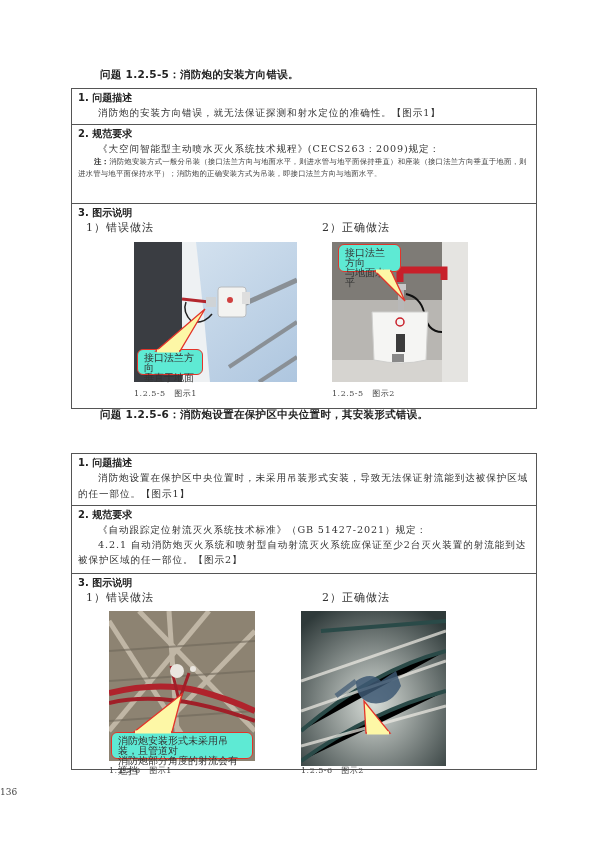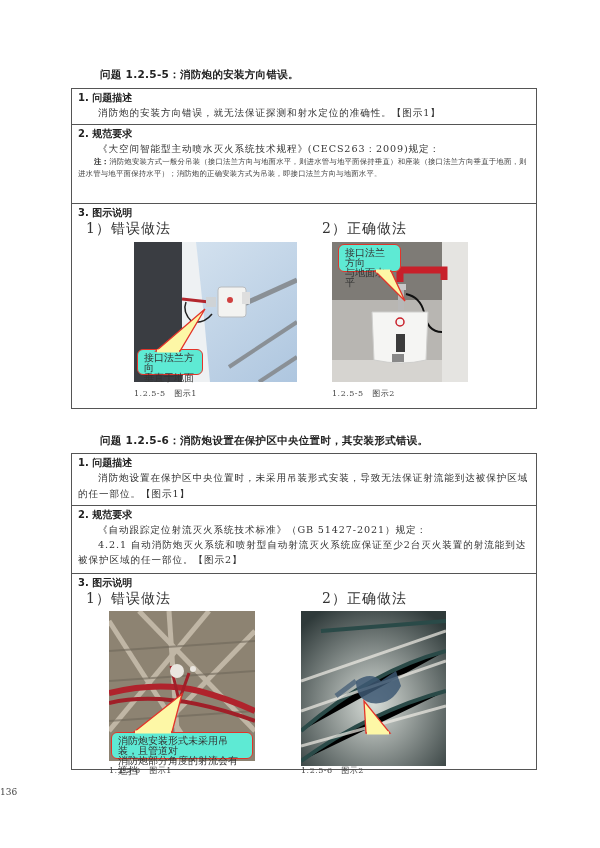--- a/index.html
+++ b/index.html
@@ -27,21 +27,21 @@
     }
     .para {
       font-size: 9.6px; line-height: 15px; color: #333; text-indent: 20px;
       letter-spacing: 0.9px;
     }
     .note {
       font-size: 7.4px; line-height: 12px; color: #444; text-indent: 16px; letter-spacing: 0.2px;
     }
     .note b { color: #222; }
     .fig-row { position: relative; }
-    .fig-label { position: absolute; font-size: 14px; color: #333; letter-spacing: 1px; }
+    .fig-label { position: absolute; font-size: 11px; color: #333; letter-spacing: 1px; }
     .photo { position: absolute; overflow: hidden; }
     .caption { position: absolute; font-size: 8px; color: #444; letter-spacing: 0.5px; text-align: left; }
     .bubble {
       position: absolute; background: #5eead4; border: 1.5px solid #e3342a; border-radius: 6px;
       font-family: "DejaVu Sans", sans-serif; font-size: 10px; color: #333; line-height: 10px;
       padding: 3px 6px; box-sizing: border-box; z-index: 3;
     }
     .page-number {
       position: absolute; left: 0; width: 600px; top: 787px; text-align: left;
       font-size: 9px; color: #444;
@@ -118,21 +118,21 @@
     <div class="bubble" style="left:266px; top:40px; width:63px; height:28px; white-space:pre-line;">接口法兰方向
 与地面水平</div>
     <svg style="position:absolute; left:295px; top:65px; z-index:4;" width="40" height="36" viewBox="0 0 40 36">
       <path d="M8 2 L38 32 L24 2 Z" fill="#fdf7a6" stroke="#e3342a" stroke-width="1.3"></path>
       <line x1="9" y1="2" x2="23" y2="2" stroke="#fdf7a6" stroke-width="3"></line>
     </svg>
     <div class="caption" style="left:260px; top:184px; width:136px;">1.2.5-5　图示2</div>
   </div>
 </div>
 
-<div class="problem-title" style="top:434px;">问题 1.2.5-6：消防炮设置在保护区中央位置时，其安装形式错误。</div>
+<div class="problem-title" style="top:408px;">问题 1.2.5-6：消防炮设置在保护区中央位置时，其安装形式错误。</div>
 
 <div class="box" style="top:453px; height:317px;">
   <div class="sec" style="height:46px;">
     <div class="sec-head">1. 问题描述</div>
     <div class="para" style="line-height:16px;">消防炮设置在保护区中央位置时，未采用吊装形式安装，导致无法保证射流能到达被保护区域的任一部位。【图示1】</div>
   </div>
   <div class="sec" style="height:62px;">
     <div class="sec-head">2. 规范要求</div>
     <div class="para">《自动跟踪定位射流灭火系统技术标准》（GB 51427-2021）规定：</div>
     <div class="para">4.2.1 自动消防炮灭火系统和喷射型自动射流灭火系统应保证至少2台灭火装置的射流能到达被保护区域的任一部位。【图示2】</div>

